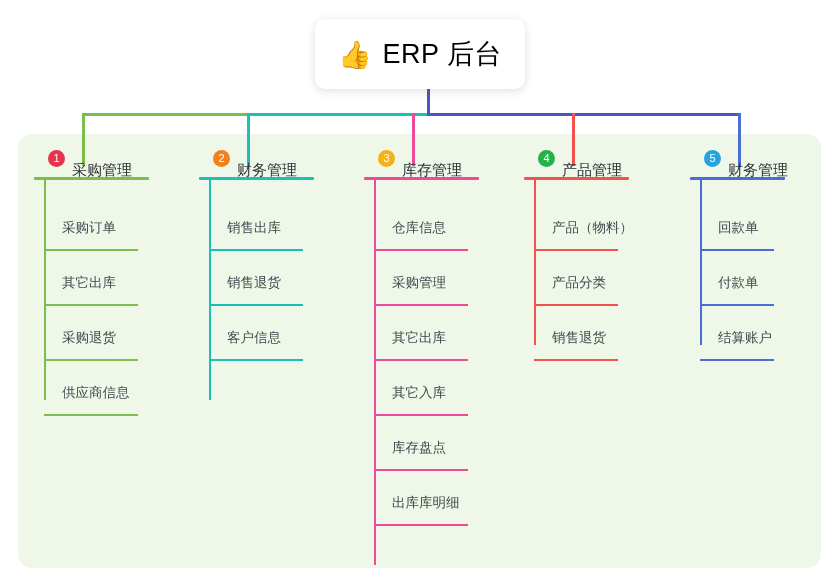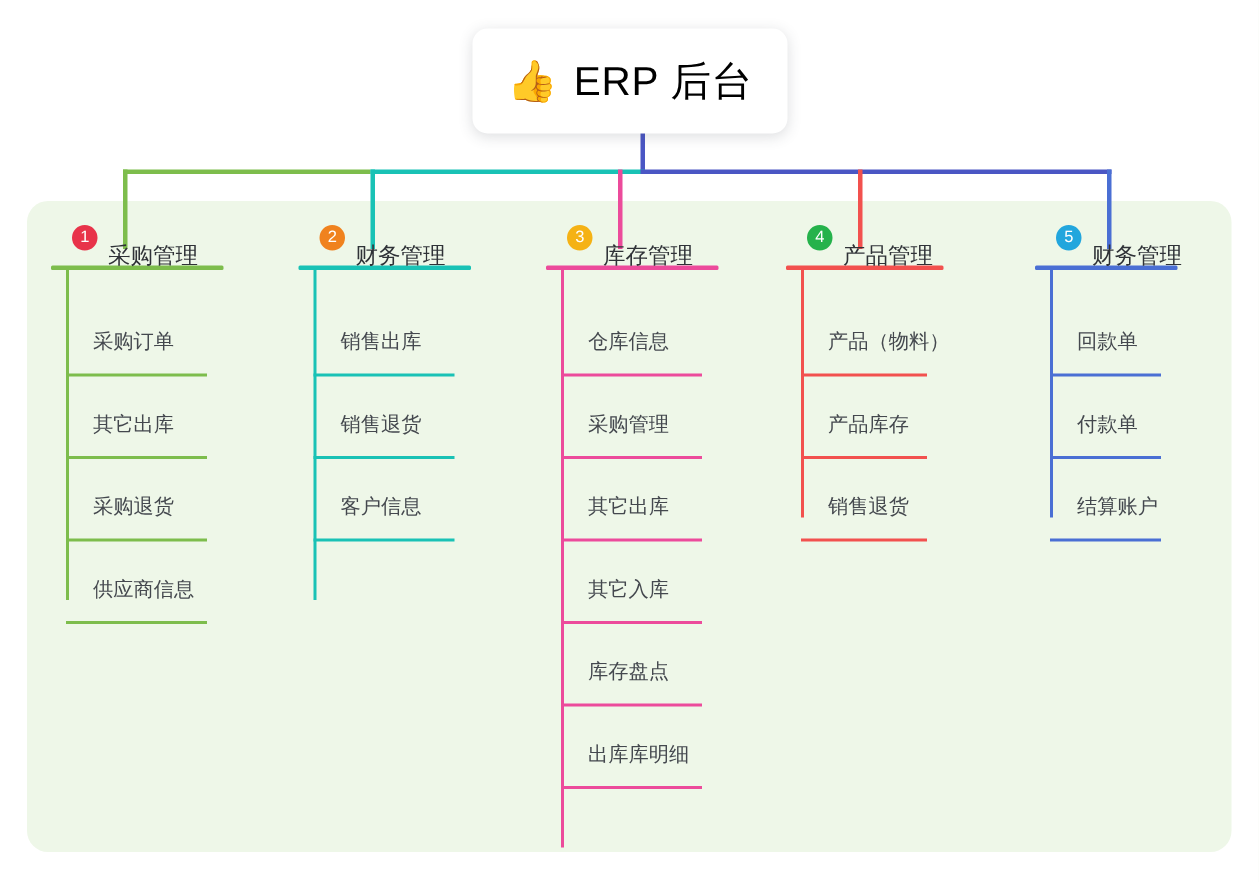--- a/index.html
+++ b/index.html
@@ -258,21 +258,21 @@
           <span class="head-label">产品管理</span>
         </div>
         <div class="head-rule" style="background: rgb(242, 81, 78); width: 105px;"></div>
         <div class="items">
           <div class="spine" style="background: rgb(242, 81, 78); height: 165px;"></div>
           <div class="item">
             <span class="item-text">产品（物料）</span>
             <div class="item-rule" style="background: rgb(242, 81, 78); width: 84px;"></div>
           </div>
           <div class="item">
-            <span class="item-text">产品库存</span>
+            <span class="item-text">产品分类</span>
             <div class="item-rule" style="background: rgb(242, 81, 78); width: 84px;"></div>
           </div>
           <div class="item">
             <span class="item-text">销售退货</span>
             <div class="item-rule" style="background: rgb(242, 81, 78); width: 84px;"></div>
           </div>
         </div>
       </div>
       <div class="col" style="left: 690px; width: 130px;">
         <div class="col-head">

